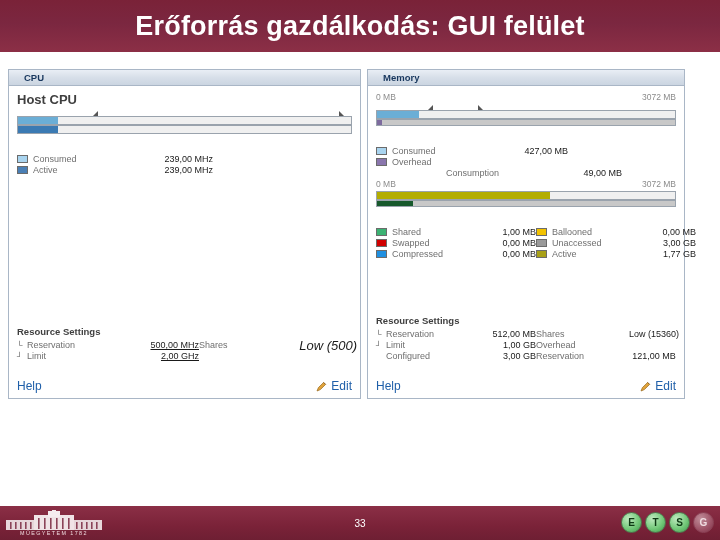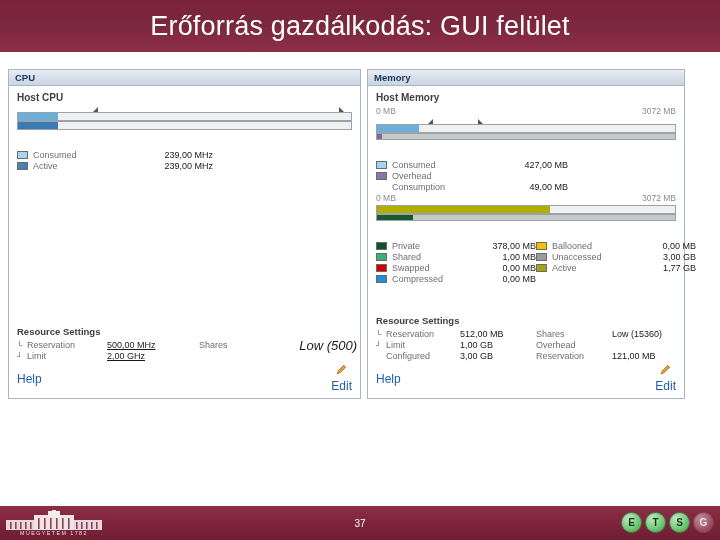--- a/index.html
+++ b/index.html
@@ -8,21 +8,21 @@
     background:#ffffff;
     font-family:"Liberation Sans", sans-serif;
   }
   
   .titlebar{
     position:absolute;left:0;top:0;width:720px;height:52px;
     background:linear-gradient(180deg,#7a2238 0%,#7b2740 45%,#8c2f46 100%);
     display:flex;align-items:center;justify-content:center;
   }
   .titlebar .title{
-    color:#ffffff;font-size:27px;font-weight:400;letter-spacing:0.2px;
+    color:#ffffff;font-size:27px;font-weight:700;letter-spacing:0.2px;
     white-space:nowrap;
   }
   
   .shot{
     position:absolute;left:0;top:52px;width:720px;height:448px;
     background:#ffffff;
   }
   .panels{
     position:absolute;left:8px;top:17px;width:704px;height:330px;
     display:flex;gap:6px;
@@ -35,26 +35,26 @@
     font-size:9px;
     color:#333333;
   }
   .panel.cpu{width:351px;}
   .panel.mem{width:316px;}
   .panel-head{
     height:15px;
     background:linear-gradient(180deg,#e9eef5 0%,#d7dfe9 50%,#cbd5e1 100%);
     border-bottom:1px solid #a9b6c6;
     display:flex;align-items:center;
-    padding-left:6px;
+    padding-left:15px;
     color:#17365d;font-weight:bold;font-size:9.5px;
   }
   .panel-body{flex:1;position:relative;padding:6px 8px 0 8px;}
   .sec-title{
-    color:#3f3f3f;font-weight:bold;font-size:10px;margin:0 0 3px 0;
+    color:#3f3f3f;font-weight:bold;font-size:13px;margin:0 0 3px 0;
   }
   .scale{
     display:flex;justify-content:space-between;
     color:#8b8b8b;font-size:8.5px;margin-bottom:2px;
   }
   
   .markers{position:relative;height:6px;}
   .marker{
     position:absolute;bottom:0;width:0;height:0;
     border-left:5px solid transparent;
@@ -82,47 +82,47 @@
   .lname{color:#6f6f6f;font-size:9px;}
   .lval{color:#1a1a1a;font-size:9px;text-align:right;}
   .cpu .lname{width:92px;}
   .cpu .lval{width:88px;}
   .memcols{display:flex;}
   .memcol{width:160px;}
   .memcol .lname{width:80px;}
   .memcol .lval{width:65px;}
   .memhost .lname{width:92px;}
   .memhost .lval{width:84px;}
-  .indent{padding-left:16px;}
+  .indent{padding-left:16px;justify-content:center;}
   
   .rs{
     position:absolute;left:8px;right:8px;bottom:36px;
   }
   .rs-title{color:#3f3f3f;font-weight:bold;font-size:9.5px;margin-bottom:3px;}
   .rs-grid{display:flex;}
   .arrow{
     width:10px;flex:none;color:#555;font-size:8px;line-height:11px;
   }
   .rs-line{display:flex;line-height:11px;height:11px;}
   .rs-name{color:#6f6f6f;font-size:9px;}
-  .rs-val{color:#1a1a1a;font-size:9px;}
+  .rs-val{color:#1a1a1a;font-size:9px;text-align:right;}
   .cpu .rs-name{width:80px;}
   .cpu .rs-val{width:92px;text-decoration:underline;}
   .cpu .rs-name2{width:80px;color:#6f6f6f;font-size:9px;}
   .cpu .rs-val2{width:78px;color:#1a1a1a;font-size:13px;text-align:right;font-style:italic;}
   .mem .rs-name{width:74px;}
   .mem .rs-val{width:76px;}
   .mem .rs-name2{width:76px;color:#6f6f6f;font-size:9px;}
-  .mem .rs-val2{width:84px;color:#1a1a1a;font-size:9px;text-align:left;}
+  .mem .rs-val2{width:84px;color:#1a1a1a;font-size:9px;text-align:center;}
   .footer-row{
     position:absolute;left:8px;right:8px;bottom:5px;
     display:flex;justify-content:space-between;align-items:center;
   }
   .lnk{color:#1f5fa9;font-size:12px;text-decoration:none;}
-  .editwrap{display:flex;align-items:center;gap:4px;flex-direction:column;}
+  .editwrap{display:flex;align-items:center;gap:4px;}
   
   .bottombar{
     position:absolute;left:0;top:506px;width:720px;height:34px;
     background:linear-gradient(180deg,#8b2f46 0%,#7a2238 60%,#6e1f33 100%);
   }
   .pagenum{
     position:absolute;left:0;top:506px;width:720px;height:34px;
     display:flex;align-items:center;justify-content:center;
     color:#ffffff;font-size:10px;
   }
@@ -214,21 +214,20 @@
           </svg>
           <a class="lnk" href="#">Edit</a>
         </span>
       </div>
     </div>
 
     <div class="panel mem">
       <div class="panel-head">Memory</div>
       <div class="panel-body">
 
-        <div class="sec-title">Host Memory</div>
         <div class="scale">
           <span>0 MB</span>
           <span>3072 MB</span>
         </div>
         <div class="markers">
           <div class="marker" style="left:52px"></div>
           <div class="marker r" style="left:102px"></div>
         </div>
         <div class="barwrap">
           <div class="bar">
@@ -261,25 +260,20 @@
         <div class="barwrap">
           <div class="bar">
             <div class="fill" id="gm-bar-0" style="width: 58%; background: rgb(179, 173, 0);"></div>
           </div>
           <div class="bar thin">
             <div class="fill" id="gm-bar-1" style="width: 12%; background: rgb(23, 89, 44);"></div>
           </div>
         </div>
         <div class="legend memcols">
           <div class="memcol">
-            <div class="lrow">
-              <span class="sw" id="gl-sw-0" style="background: rgb(20, 83, 42);"></span>
-              <span class="lname">Private</span>
-              <span class="lval">378,00 MB</span>
-            </div>
             <div class="lrow">
               <span class="sw" id="gl-sw-1" style="background: rgb(59, 178, 115);"></span>
               <span class="lname">Shared</span>
               <span class="lval">1,00 MB</span>
             </div>
             <div class="lrow">
               <span class="sw" id="gl-sw-2" style="background: rgb(208, 0, 0);"></span>
               <span class="lname">Swapped</span>
               <span class="lval">0,00 MB</span>
             </div>
@@ -354,21 +348,21 @@
           </svg>
           <a class="lnk" href="#">Edit</a>
         </span>
       </div>
     </div>
 
   </div>
 </div>
 
 <div class="bottombar"></div>
-<div class="pagenum">37</div>
+<div class="pagenum">33</div>
 
 <div class="logo">
   <svg width="100" height="26" viewBox="0 0 100 26">
     <rect x="2" y="10" width="96" height="10" fill="#e7d6da"></rect>
     <rect x="30" y="5" width="40" height="15" fill="#f0e3e6"></rect>
     <rect x="44" y="1" width="12" height="6" fill="#f5ecef"></rect>
     <rect x="48" y="0" width="4" height="3" fill="#f5ecef"></rect>
     <g fill="#8b4358">
       <rect x="6" y="12" width="1.6" height="7"></rect>
         <rect x="11" y="12" width="1.6" height="7"></rect>

